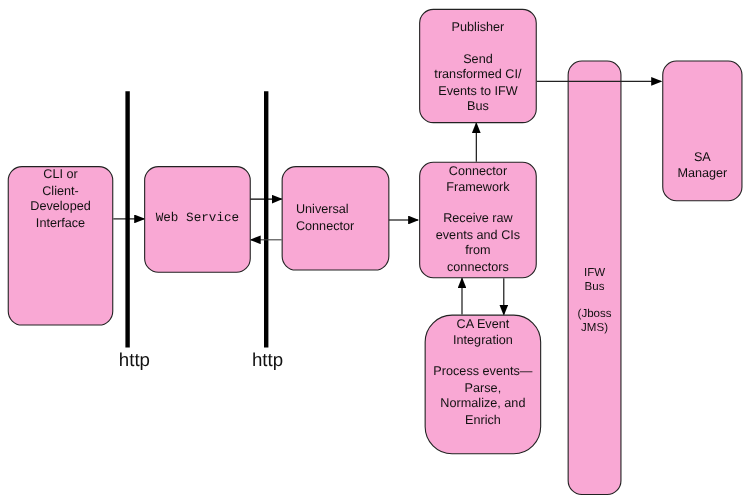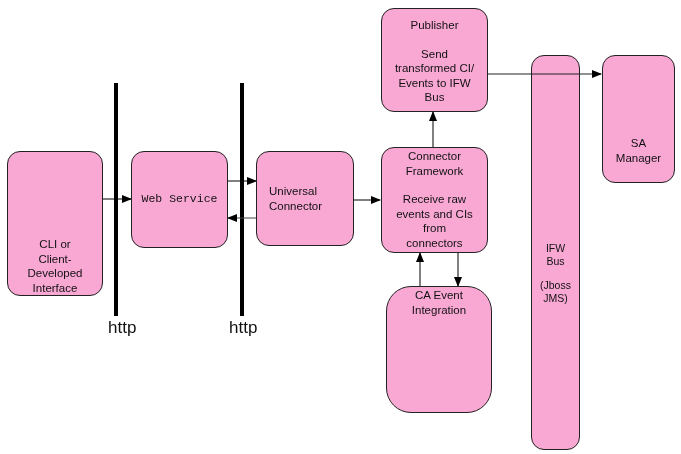--- a/index.html
+++ b/index.html
@@ -2,21 +2,21 @@
 <html><head>
 <meta charset="utf-8">
 <style>
   html, body { margin:0; padding:0; background:#ffffff; }
   body { width:681px; height:454px; position:relative; overflow:hidden;
          font-family:"Liberation Sans", sans-serif; font-size:11.5px; color:#111; }
   svg { position:absolute; left:0; top:0; }
   .box { position:absolute; box-sizing:border-box; border:1.3px solid #222;
          border-radius:13px; background:#f9a8d4; display:flex; flex-direction:column;
          align-items:center; text-align:center; line-height:14.5px; }
-  .center { justify-content:flex-end; }
+  .center { justify-content:flex-start; }
   .lbl { position:absolute; font-size:17px; }
   .t { white-space:pre-line; display:block; }
   .gap { height:14px; }
 </style>
 </head>
 <body>
 
 <svg width="681" height="454">
   <defs>
     <marker id="ah" markerWidth="10" markerHeight="8" refX="9" refY="4" orient="auto" markerUnits="userSpaceOnUse">
@@ -74,23 +74,27 @@
   <span class="t">Send
 transformed CI/
 Events to IFW
 Bus</span>
 </div>
 
 <div class="box" style="left:386px;top:286px;width:106px;height:127px;padding-top:1px;border-radius:25px;">
   <span class="t">CA Event
 Integration</span>
   <span class="gap"></span>
+  <span class="t">Process events—
+Parse,
+Normalize, and
+Enrich</span>
 </div>
 
-<div class="box" style="left:516px;top:55px;width:49px;height:395px;padding-top:186px;font-size:10.5px;line-height:13px;margin-left:15px;">
+<div class="box" style="left:516px;top:55px;width:49px;height:395px;padding-top:186px;font-size:10.5px;line-height:13px;">
   <span class="t">IFW
 Bus</span>
   <span class="gap" style="height:11px;"></span>
   <span class="t">(Jboss
 JMS)</span>
 </div>
 
 <div class="box" style="left:602px;top:55px;width:73px;height:128px;padding-top:80px;">
   <span class="t">SA
 Manager</span>

